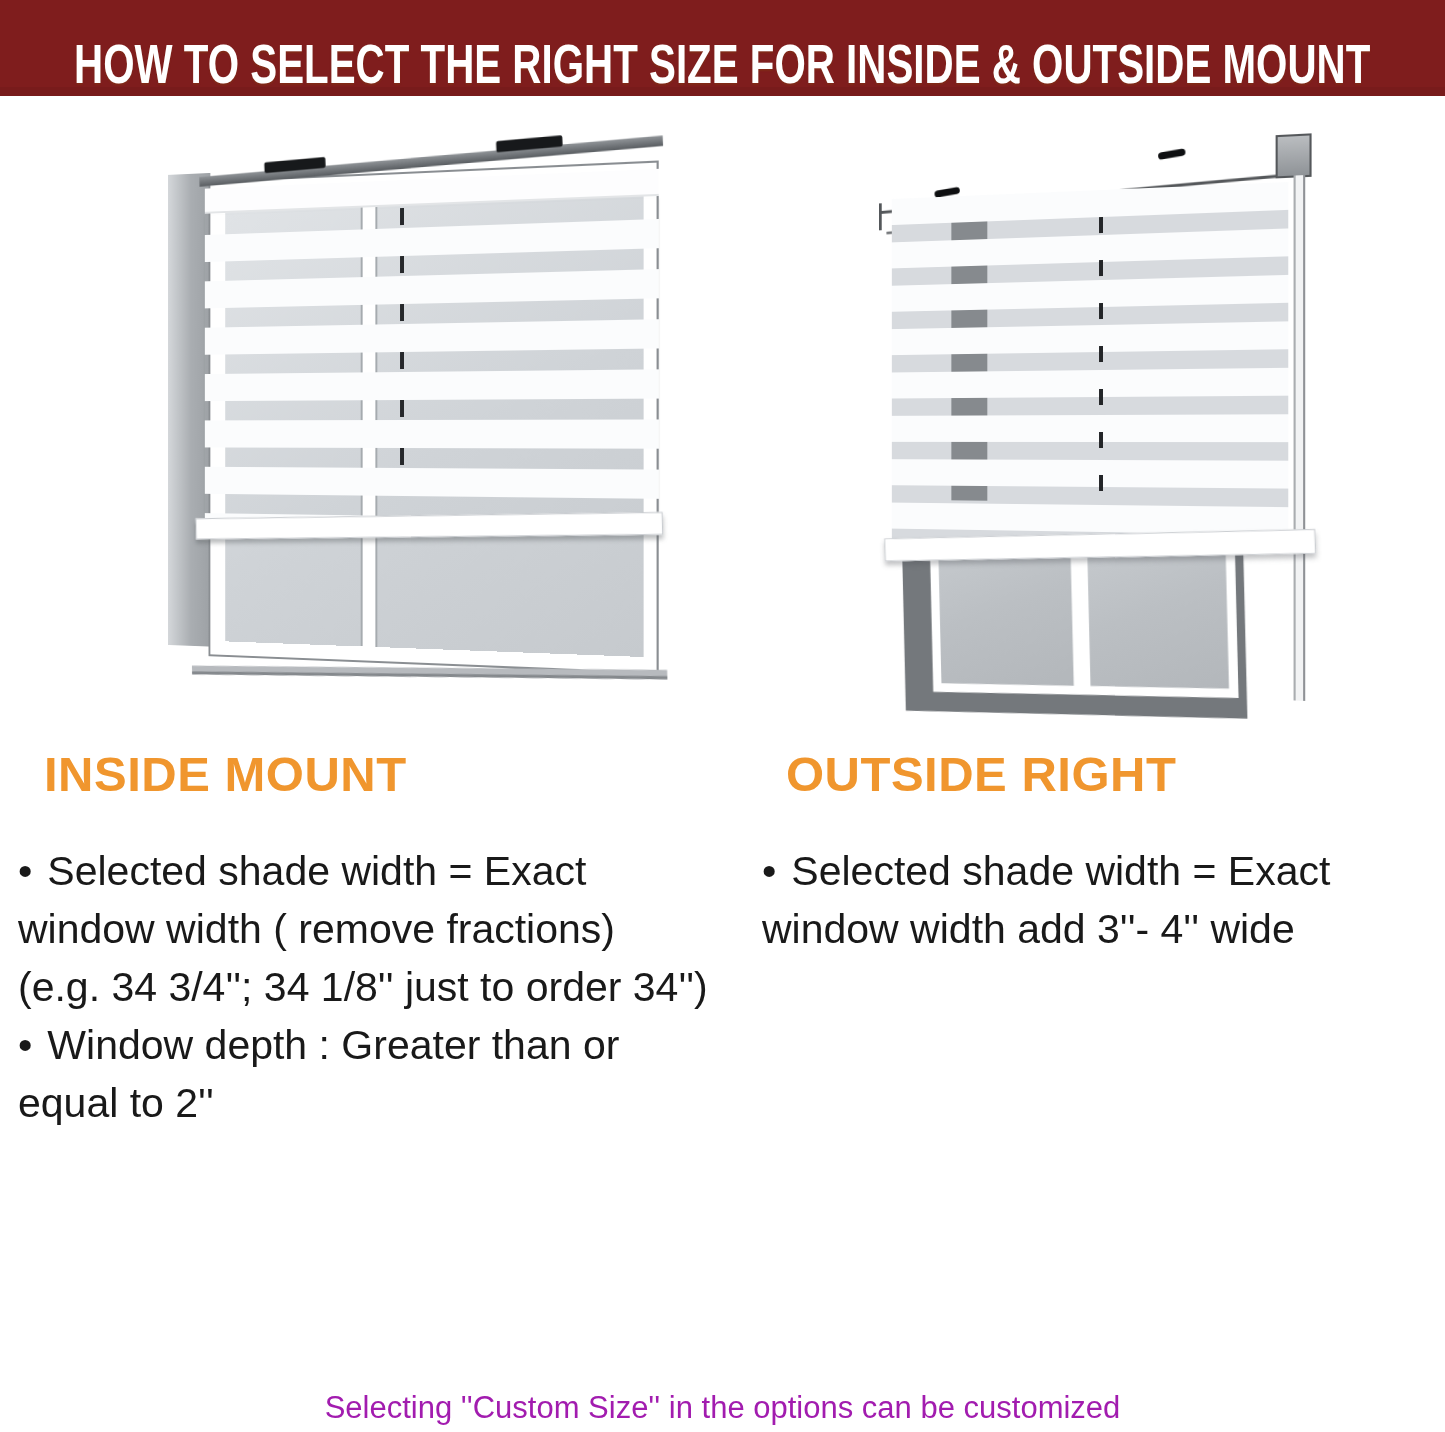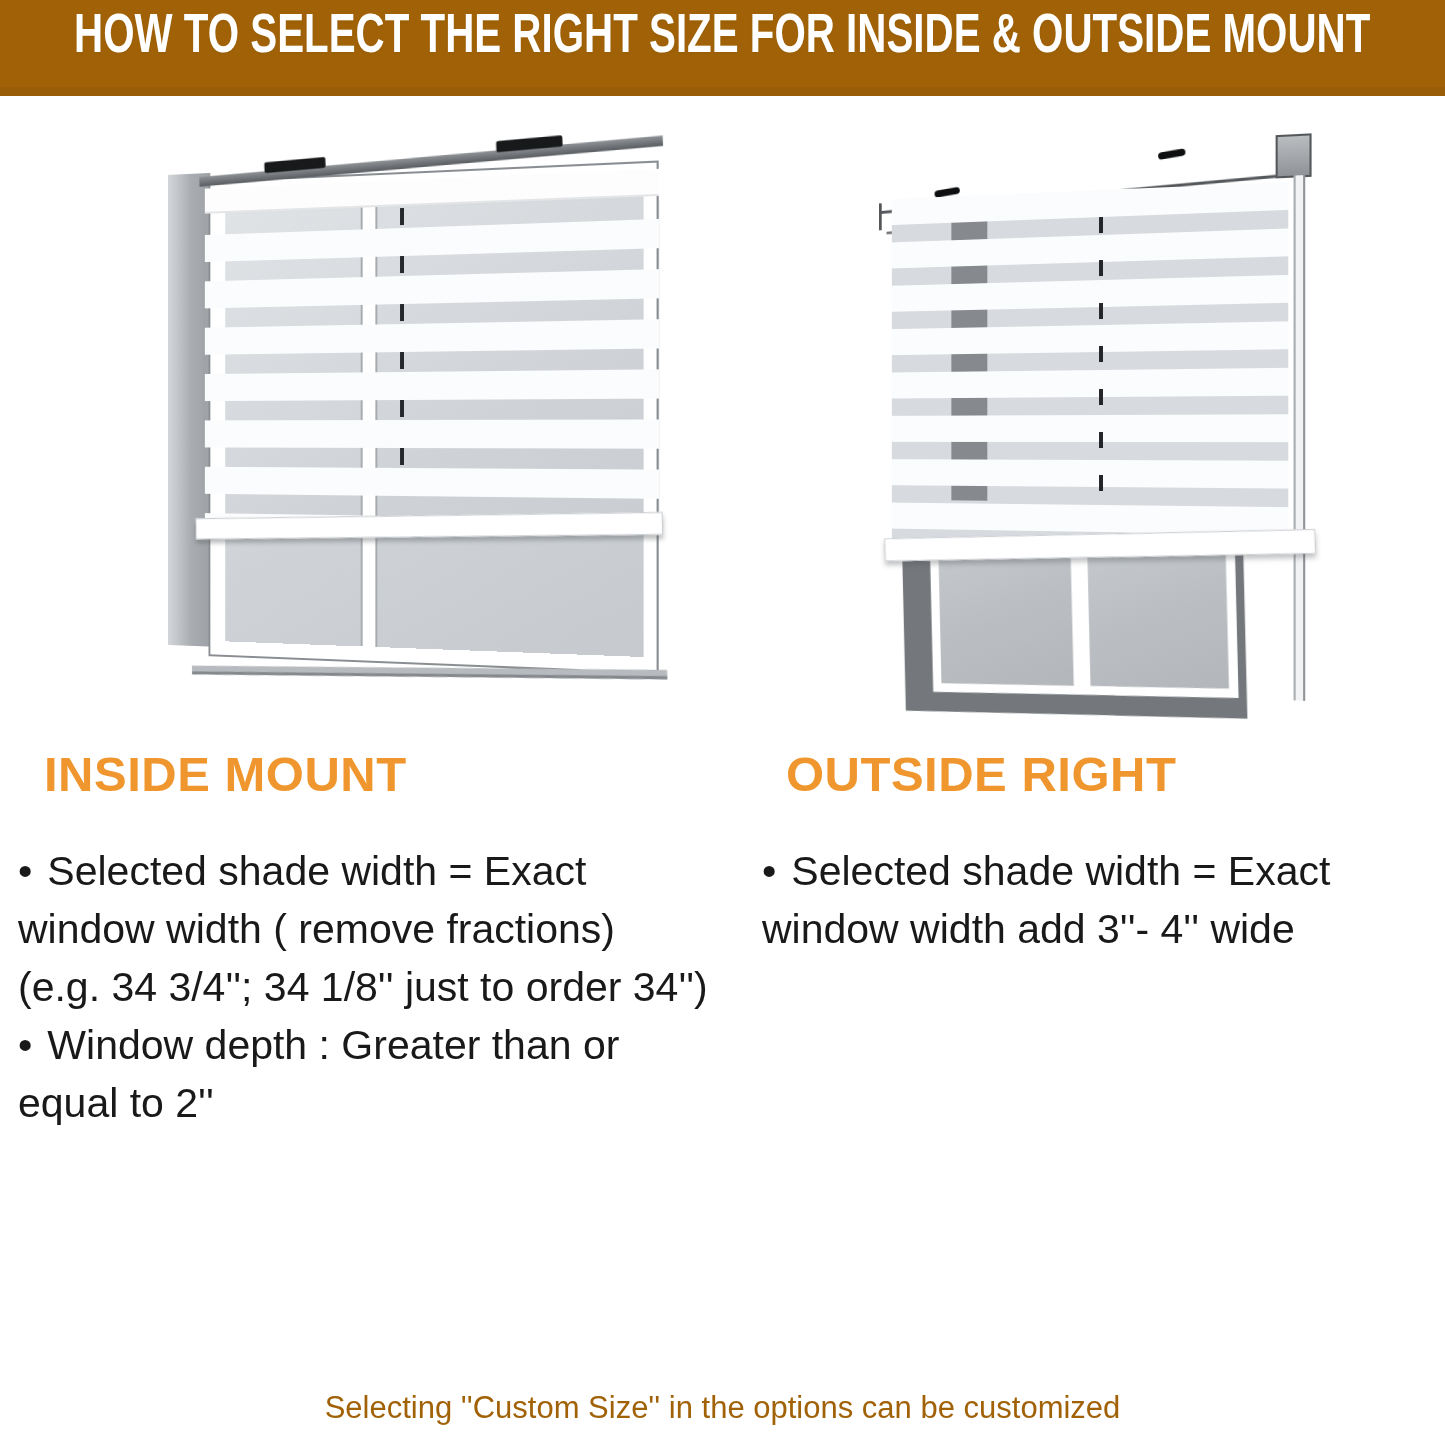--- a/index.html
+++ b/index.html
@@ -3,22 +3,22 @@
 <meta charset="utf-8">
 <style>
   html,body{margin:0;padding:0;background:#ffffff;}
   .page{
     position:relative;width:1445px;height:1432px;background:#ffffff;
     font-family:"Liberation Sans",sans-serif;overflow:hidden;
   }
 
   
   .banner{
-    position:absolute;top:0;left:0;width:100%;height:96px;background:#a16207;
-    display:flex;align-items:flex-start;justify-content:center;
+    position:absolute;top:0;left:0;width:100%;height:96px;background:#7f1d1d;
+    display:flex;align-items:flex-end;justify-content:center;
     box-shadow:inset 0 -9px 0 rgba(0,0,0,0.05);
   }
   .banner-title{
     font-weight:bold;font-size:56px;color:#ffffff;white-space:nowrap;
     transform:scaleX(0.72);transform-origin:center;
     text-shadow:0 2px 2px rgba(130,85,0,0.22);
   }
 
   
   .mount-heading{
@@ -31,21 +31,21 @@
   
   .bullets{position:absolute;font-size:41px;line-height:58px;color:#191919;}
   .bullets-left{left:18px;top:842px;width:730px;}
   .bullets-right{left:762px;top:842px;width:683px;}
   .bullet{margin:0;white-space:pre-line;}
   .bullet::before{content:"\2022";margin-right:15px;}
 
   
   .footnote{
     position:absolute;left:0;top:1390px;width:100%;text-align:center;
-    font-size:31px;color:#a16207;
+    font-size:31px;color:#a21caf;
   }
 
   
   .illus{position:absolute;}
   .il3d{position:absolute;inset:0;transform:perspective(760px) rotateY(-7.5deg);}
   .illus *{box-sizing:border-box;}
 
   
   .illus-left{left:156px;top:146px;width:494px;height:572px;}
   .lw-jamb{position:absolute;left:0;top:18px;width:46px;height:490px;

